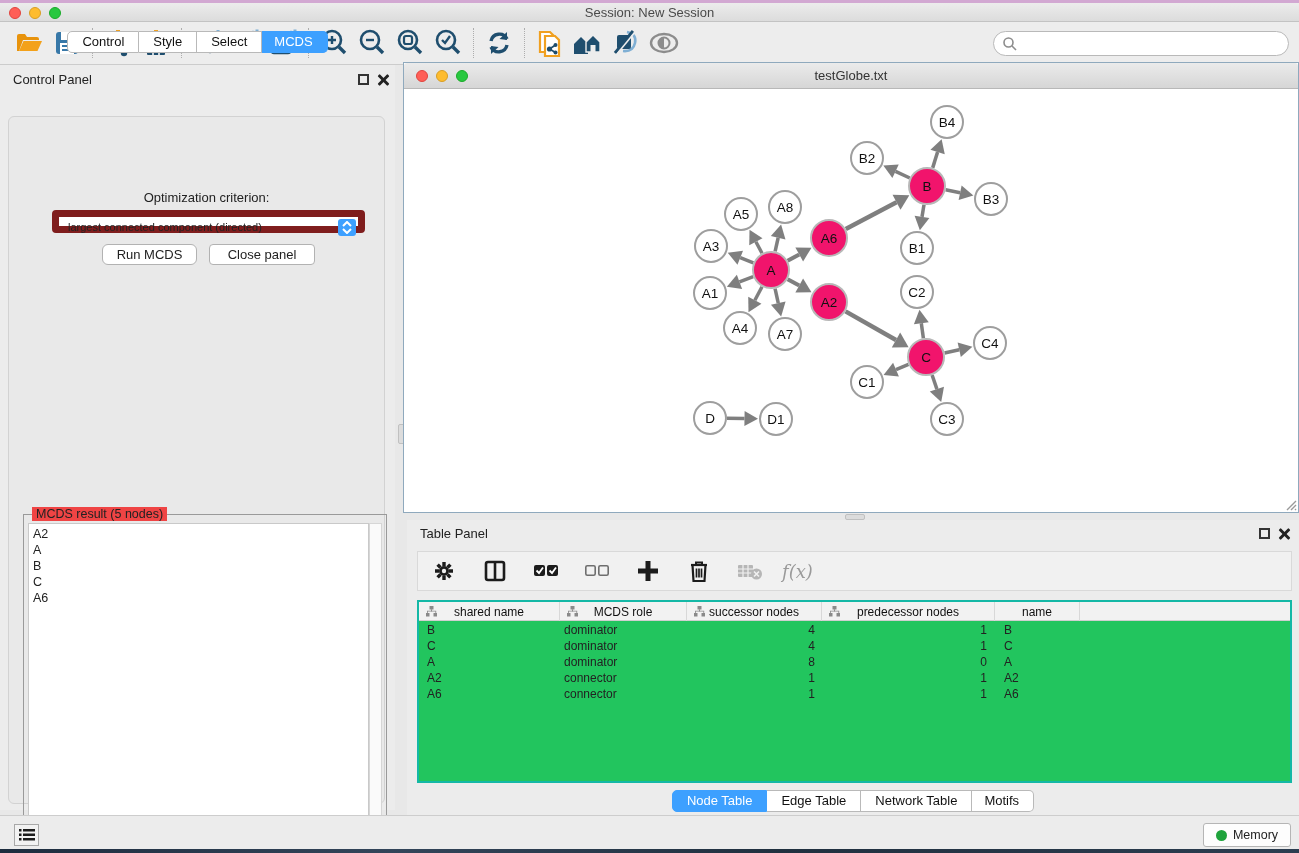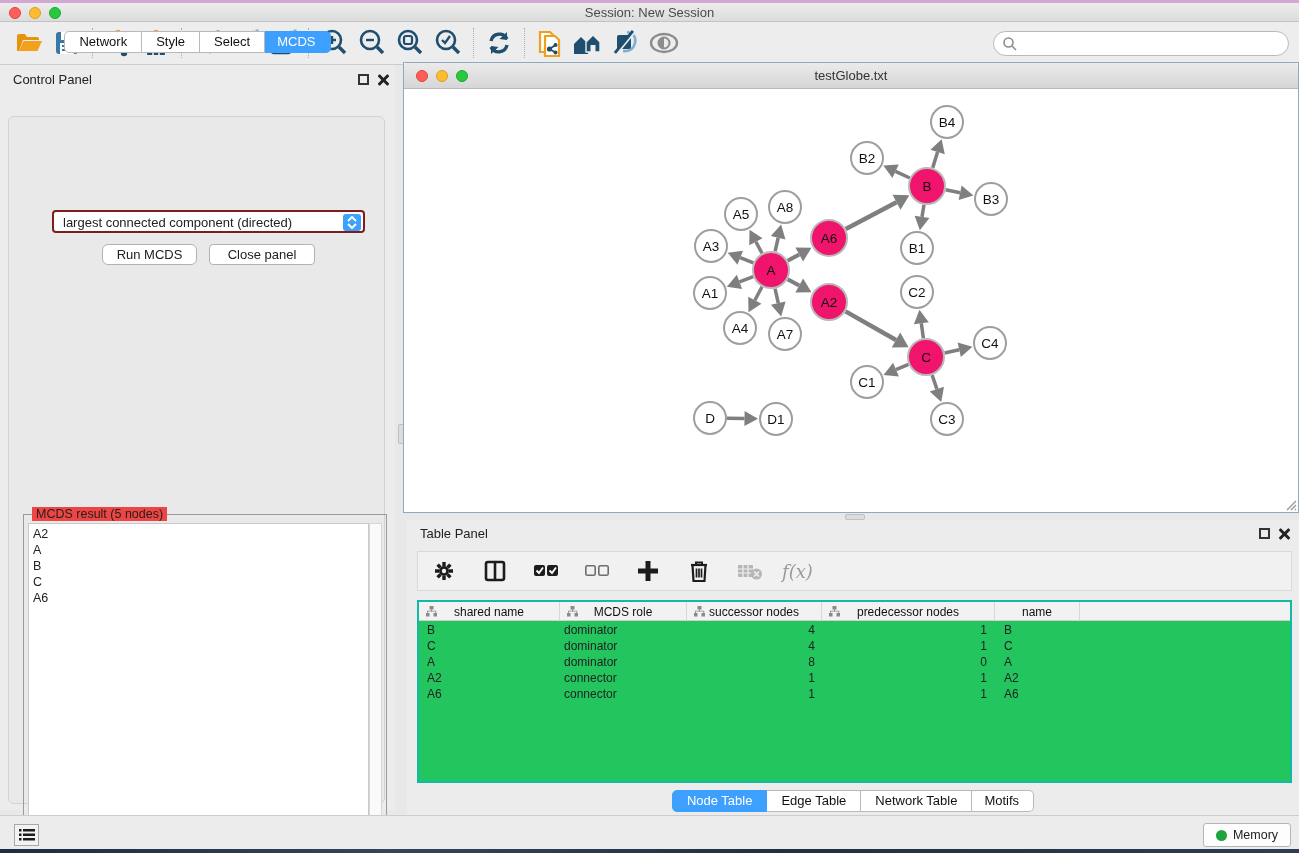--- a/index.html
+++ b/index.html
@@ -36,21 +36,21 @@
   .panel-close:after { transform:rotate(-45deg); }
   #cp-float { left:358px; top:9px; } #cp-close { left:376px; top:8px; }
   #cp-body { position:absolute; left:8px; top:51px; width:377px; height:688px; background:#e9e9e9; border:1px solid #d2d2d2; border-radius:6px; }
   .tab-row { display:flex; justify-content:center; position:absolute; }
   #cp-tabs { left:0; top:31px; width:395px; }
   .tab { height:22px; line-height:20px; padding:0 14px; background:#fff; border:1px solid #b9b9b9; border-left:none; font-size:13px; color:#111; cursor:default; }
   .tab:first-child { border-left:1px solid #b9b9b9; border-radius:5px 0 0 5px; }
   .tab:last-child { border-radius:0 5px 5px 0;padding-left:12px; }
   .tab.active { background:#3da0ff; border-color:#3da0ff; color:#fff; }
   #criterion-label { position:absolute; left:0; top:73px; width:395px; text-align:center; font-size:13px; }
-  #criterion-select { position:absolute; left:43px; top:93px; width:313px; height:23px; background:#fff; border:2px solid #7f1d1d; border-radius:4px; line-height:21px; padding-left:9px; font-size:13px; }
+  #criterion-select { position:absolute; left:43px; top:93px; width:313px; height:23px; background:#fff; border:7px solid #7f1d1d; border-radius:4px; line-height:21px; padding-left:9px; font-size:11px; }
   .stepper { position:absolute; right:2px; top:2px; width:18px; height:17px; background:#3da0ff; border-radius:3px; color:#fff; }
   .stepper svg { display:block; margin:2px auto; }
   .btn { position:absolute; height:21px; background:#fff; border:1px solid #b2b2b2; border-radius:4px; font-size:13px; text-align:center; line-height:19px; }
   #run-btn { left:93px; top:127px; width:95px;border-radius:6px; }
   #close-btn { left:200px; top:127px; width:106px; }
   #result-box { position:absolute; left:14px; top:397px; width:364px; height:334px; border:1px solid #9a9a9a; }
   #result-legend { position:absolute; left:8px; top:-8px; background:#ef4444; padding:0 4px; font-size:12.5px; }
   #result-list { position:absolute; left:4px; top:8px; right:17px; bottom:4px; background:#fff; border:1px solid #c9c9c9; font-size:12.5px; padding:2px 0 0 4px; line-height:16px; }
   #result-scroll { position:absolute; right:4px; top:8px; width:13px; bottom:4px; background:#fafafa; border:1px solid #d6d6d6; }
   .splitter-v { left:398px; top:424px; width:7px; height:20px; background:#dcdcdc; border:1px solid #c0c0c0; border-radius:2px; }
@@ -244,20 +244,21 @@
   <input type="text" placeholder="" style="">
 </div>
 
 <div class="abs" id="control-panel">
   <div id="cp-header">
     <div id="cp-title">Control Panel</div>
     <div class="panel-float" id="cp-float"></div>
     <div class="panel-close" id="cp-close"></div>
   </div>
   <div id="cp-body">
+    <div id="criterion-label">Optimization criterion:</div>
     <div id="criterion-select">
       <span>largest connected component (directed)</span>
       <span class="stepper">
         <svg width="12" height="13" viewBox="0 0 12 13">
             <path d="M2 5 L6 1 L10 5" fill="none" stroke="#fff" stroke-width="2"></path>
             <path d="M2 8 L6 12 L10 8" fill="none" stroke="#fff" stroke-width="2"></path>
           </svg>
       </span>
     </div>
     <div class="btn" id="run-btn">Run MCDS</div>
@@ -269,21 +270,21 @@
           <div>A</div>
           <div>B</div>
           <div>C</div>
           <div>A6</div>
         </div>
       <div id="result-scroll"></div>
     </div>
   </div>
 </div>
 <div class="tab-row abs" id="cp-tabs">
-    <div class="tab">Network</div>
+    <div class="tab">Control</div>
     <div class="tab">Style</div>
     <div class="tab">Select</div>
     <div class="tab active">MCDS</div>
   </div>
 <div class="abs splitter-v"></div>
 
 <div class="abs" id="net-window">
   <div id="net-titlebar">
     <div class="lights">
       <div class="light red"></div>

